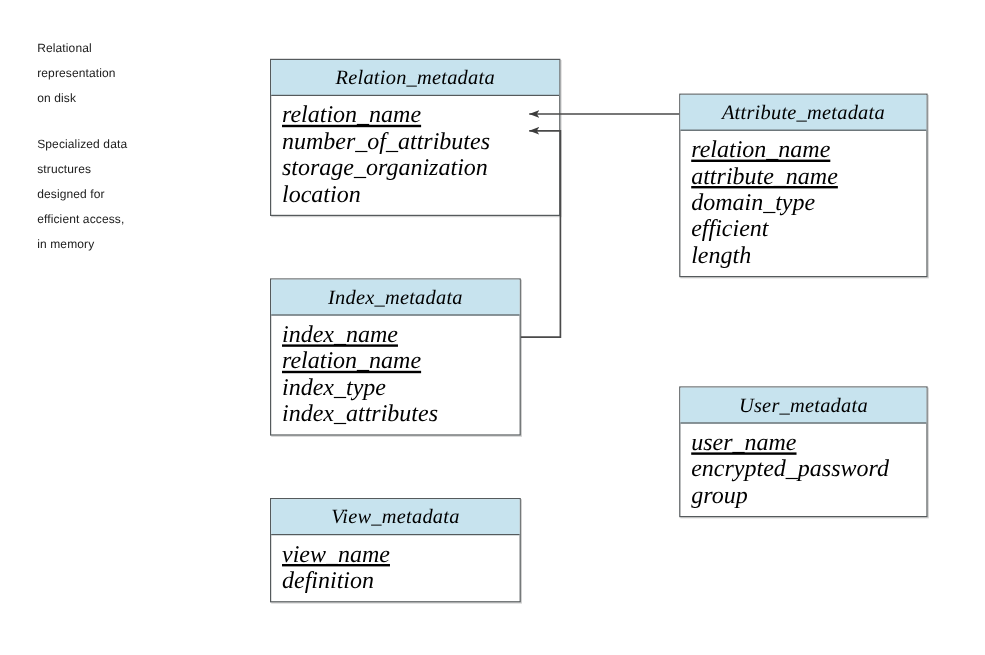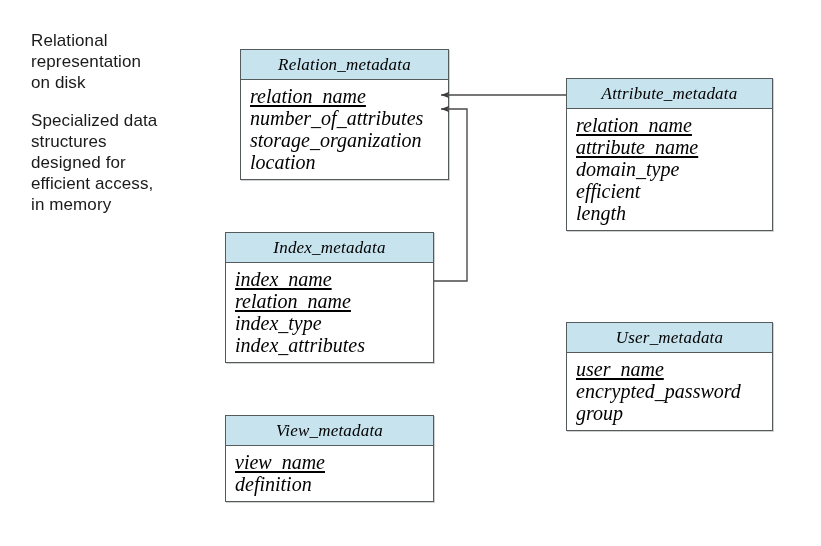--- a/index.html
+++ b/index.html
@@ -20,21 +20,21 @@
     position: absolute;
     left: 0; top: 0;
     width: 821px;
     height: 546px;
   }
 
   
   .note {
     position: absolute;
     font-family: "Liberation Sans", sans-serif;
-    font-size: 17px;
+    font-size: 10px;
     line-height: 21px;
     color: #1a1a1a;
     white-space: pre-line;
     letter-spacing: 0.1px;
   }
   #note-disk   { left: 31px; top: 30px;  width: 175px; }
   #note-memory { left: 31px; top: 110px; width: 175px; }
 
   
   .entity {
@@ -94,21 +94,21 @@
   <div class="note" id="note-disk">Relational
 representation
 on disk</div>
 
   <div class="note" id="note-memory">Specialized data
 structures
 designed for
 efficient access,
 in memory</div>
 
-  <div class="entity" id="relation-metadata" style="left:240px; top:49px; width:209px;">
+  <div class="entity" id="relation-metadata" style="left:225px; top:49px; width:242px;">
     <div class="entity-header">Relation_metadata</div>
     <div class="entity-body">
       <span class="attr key">relation_name</span>
       <span class="attr">number_of_attributes</span>
       <span class="attr">storage_organization</span>
       <span class="attr">location</span>
     </div>
   </div>
 
   <div class="entity" id="attribute-metadata" style="left:566px; top:49px; width:207px;margin-top:29px;">

